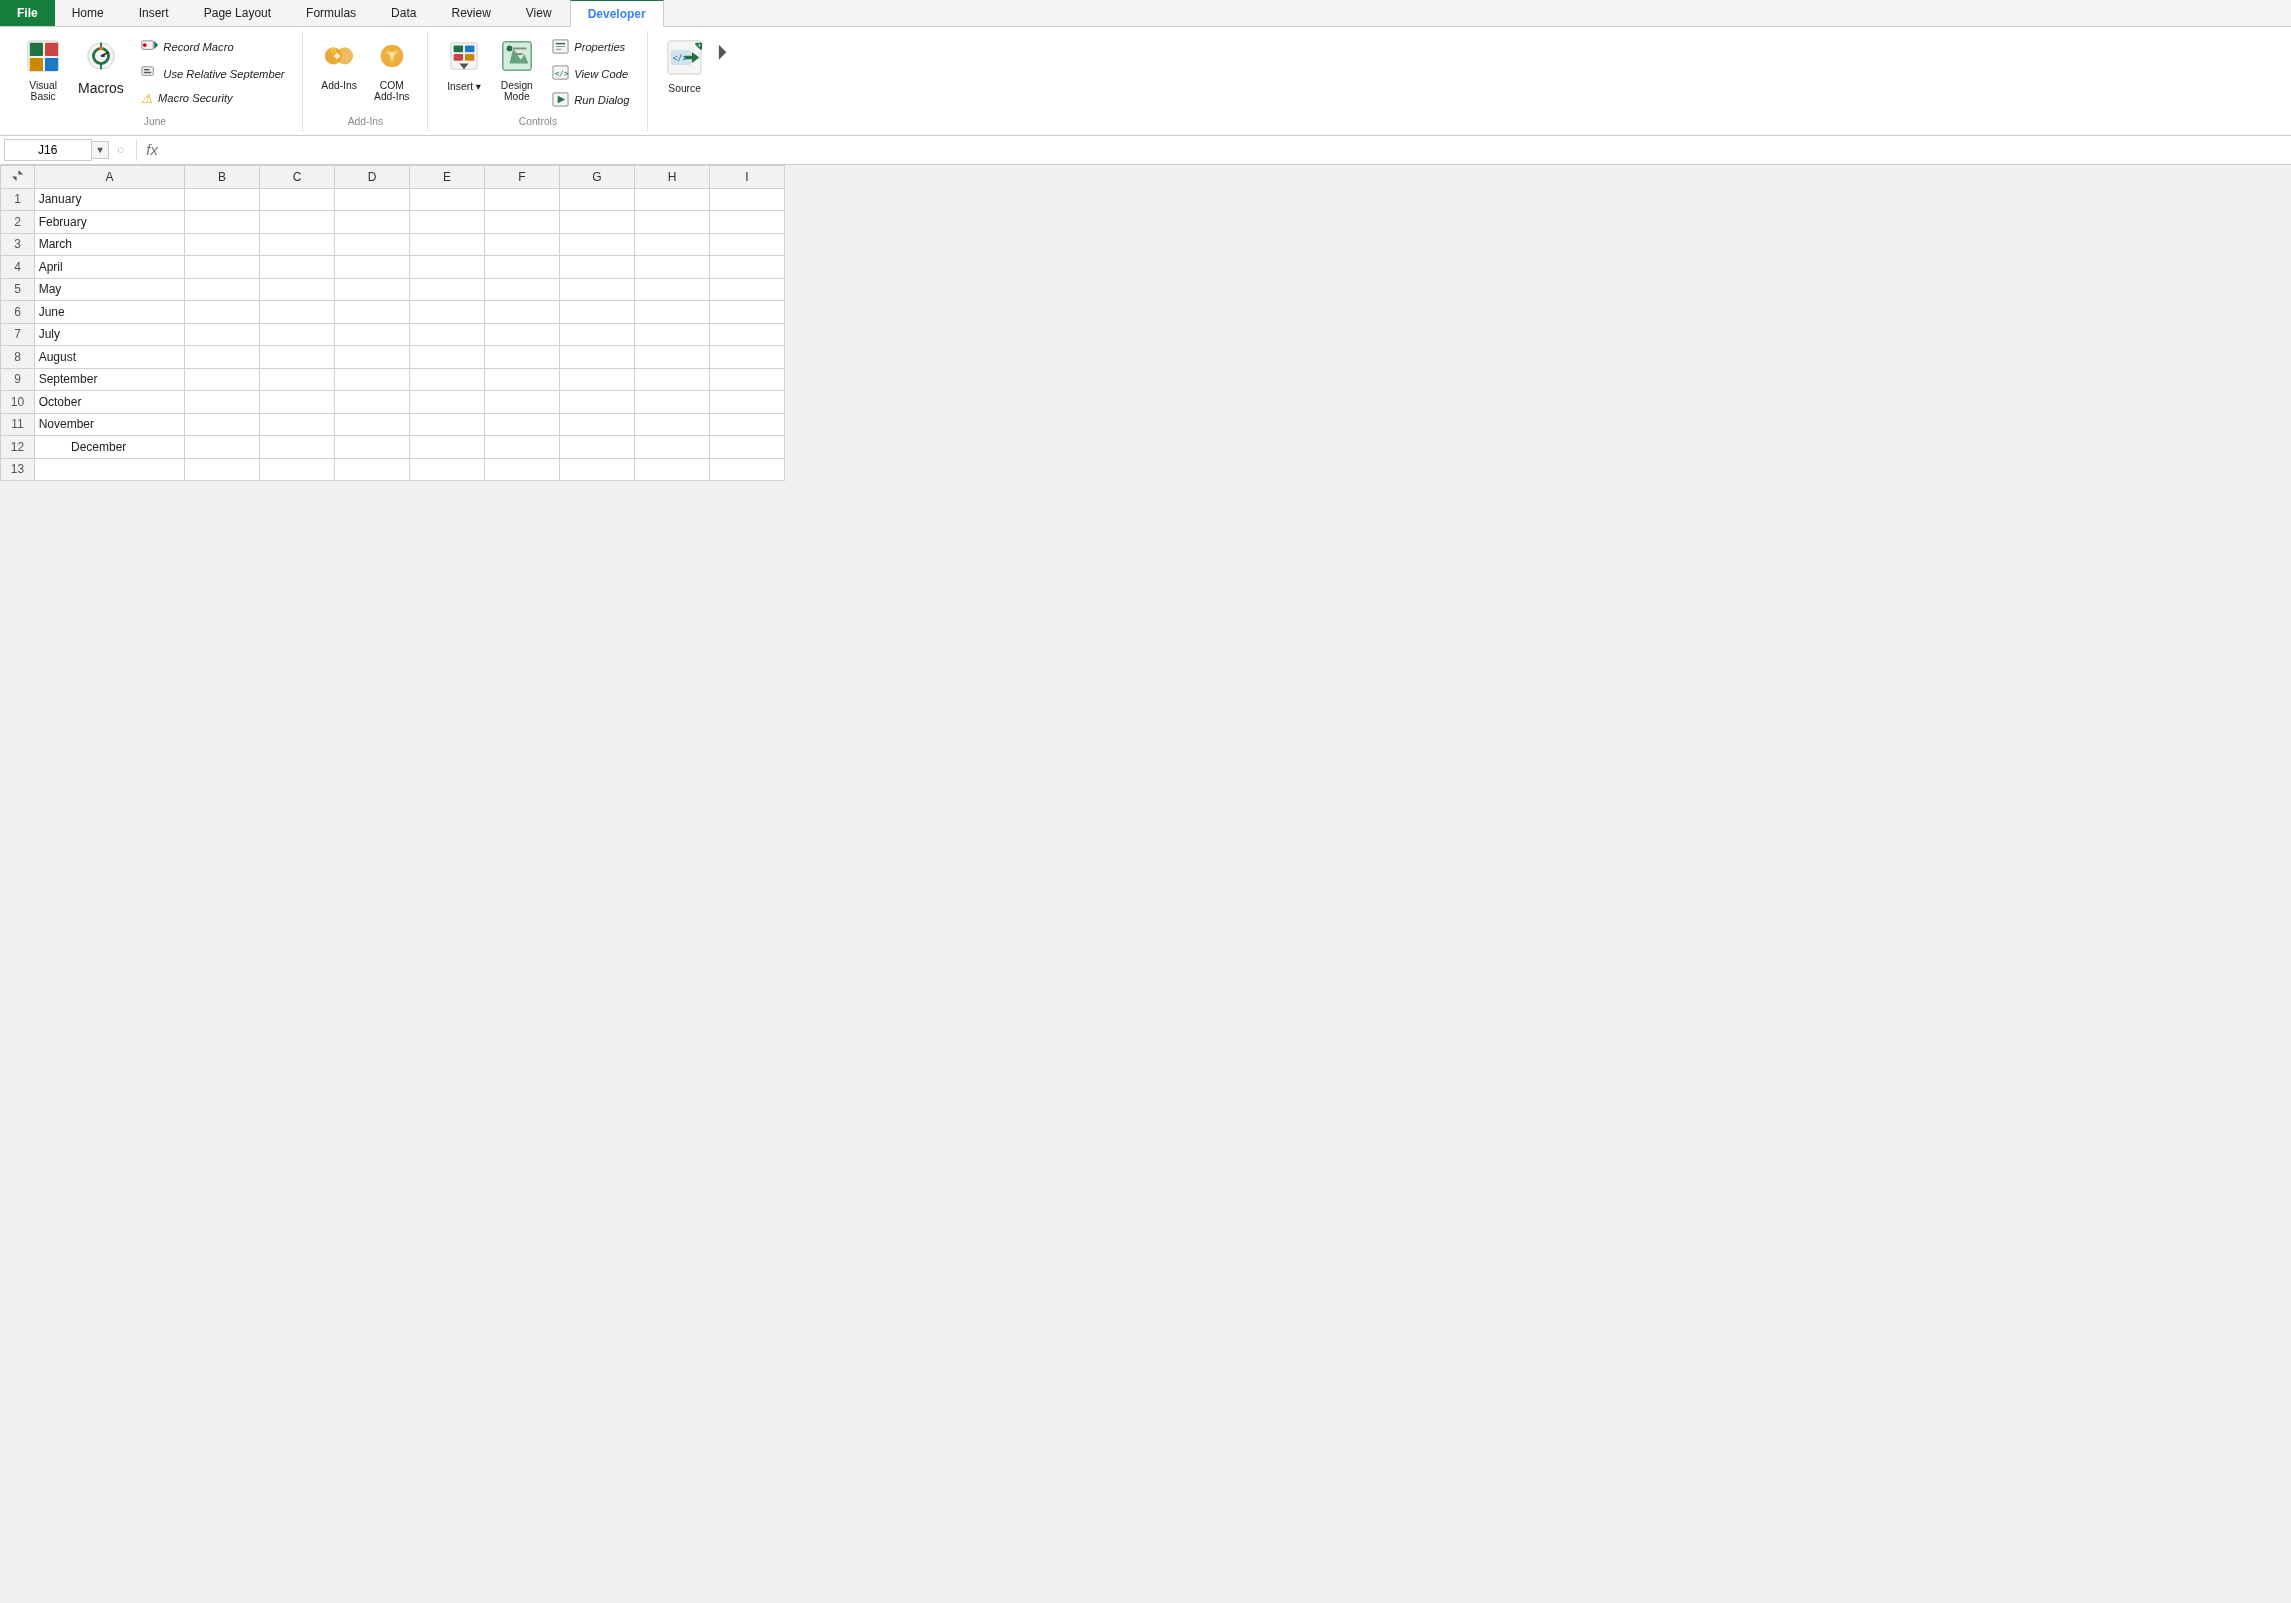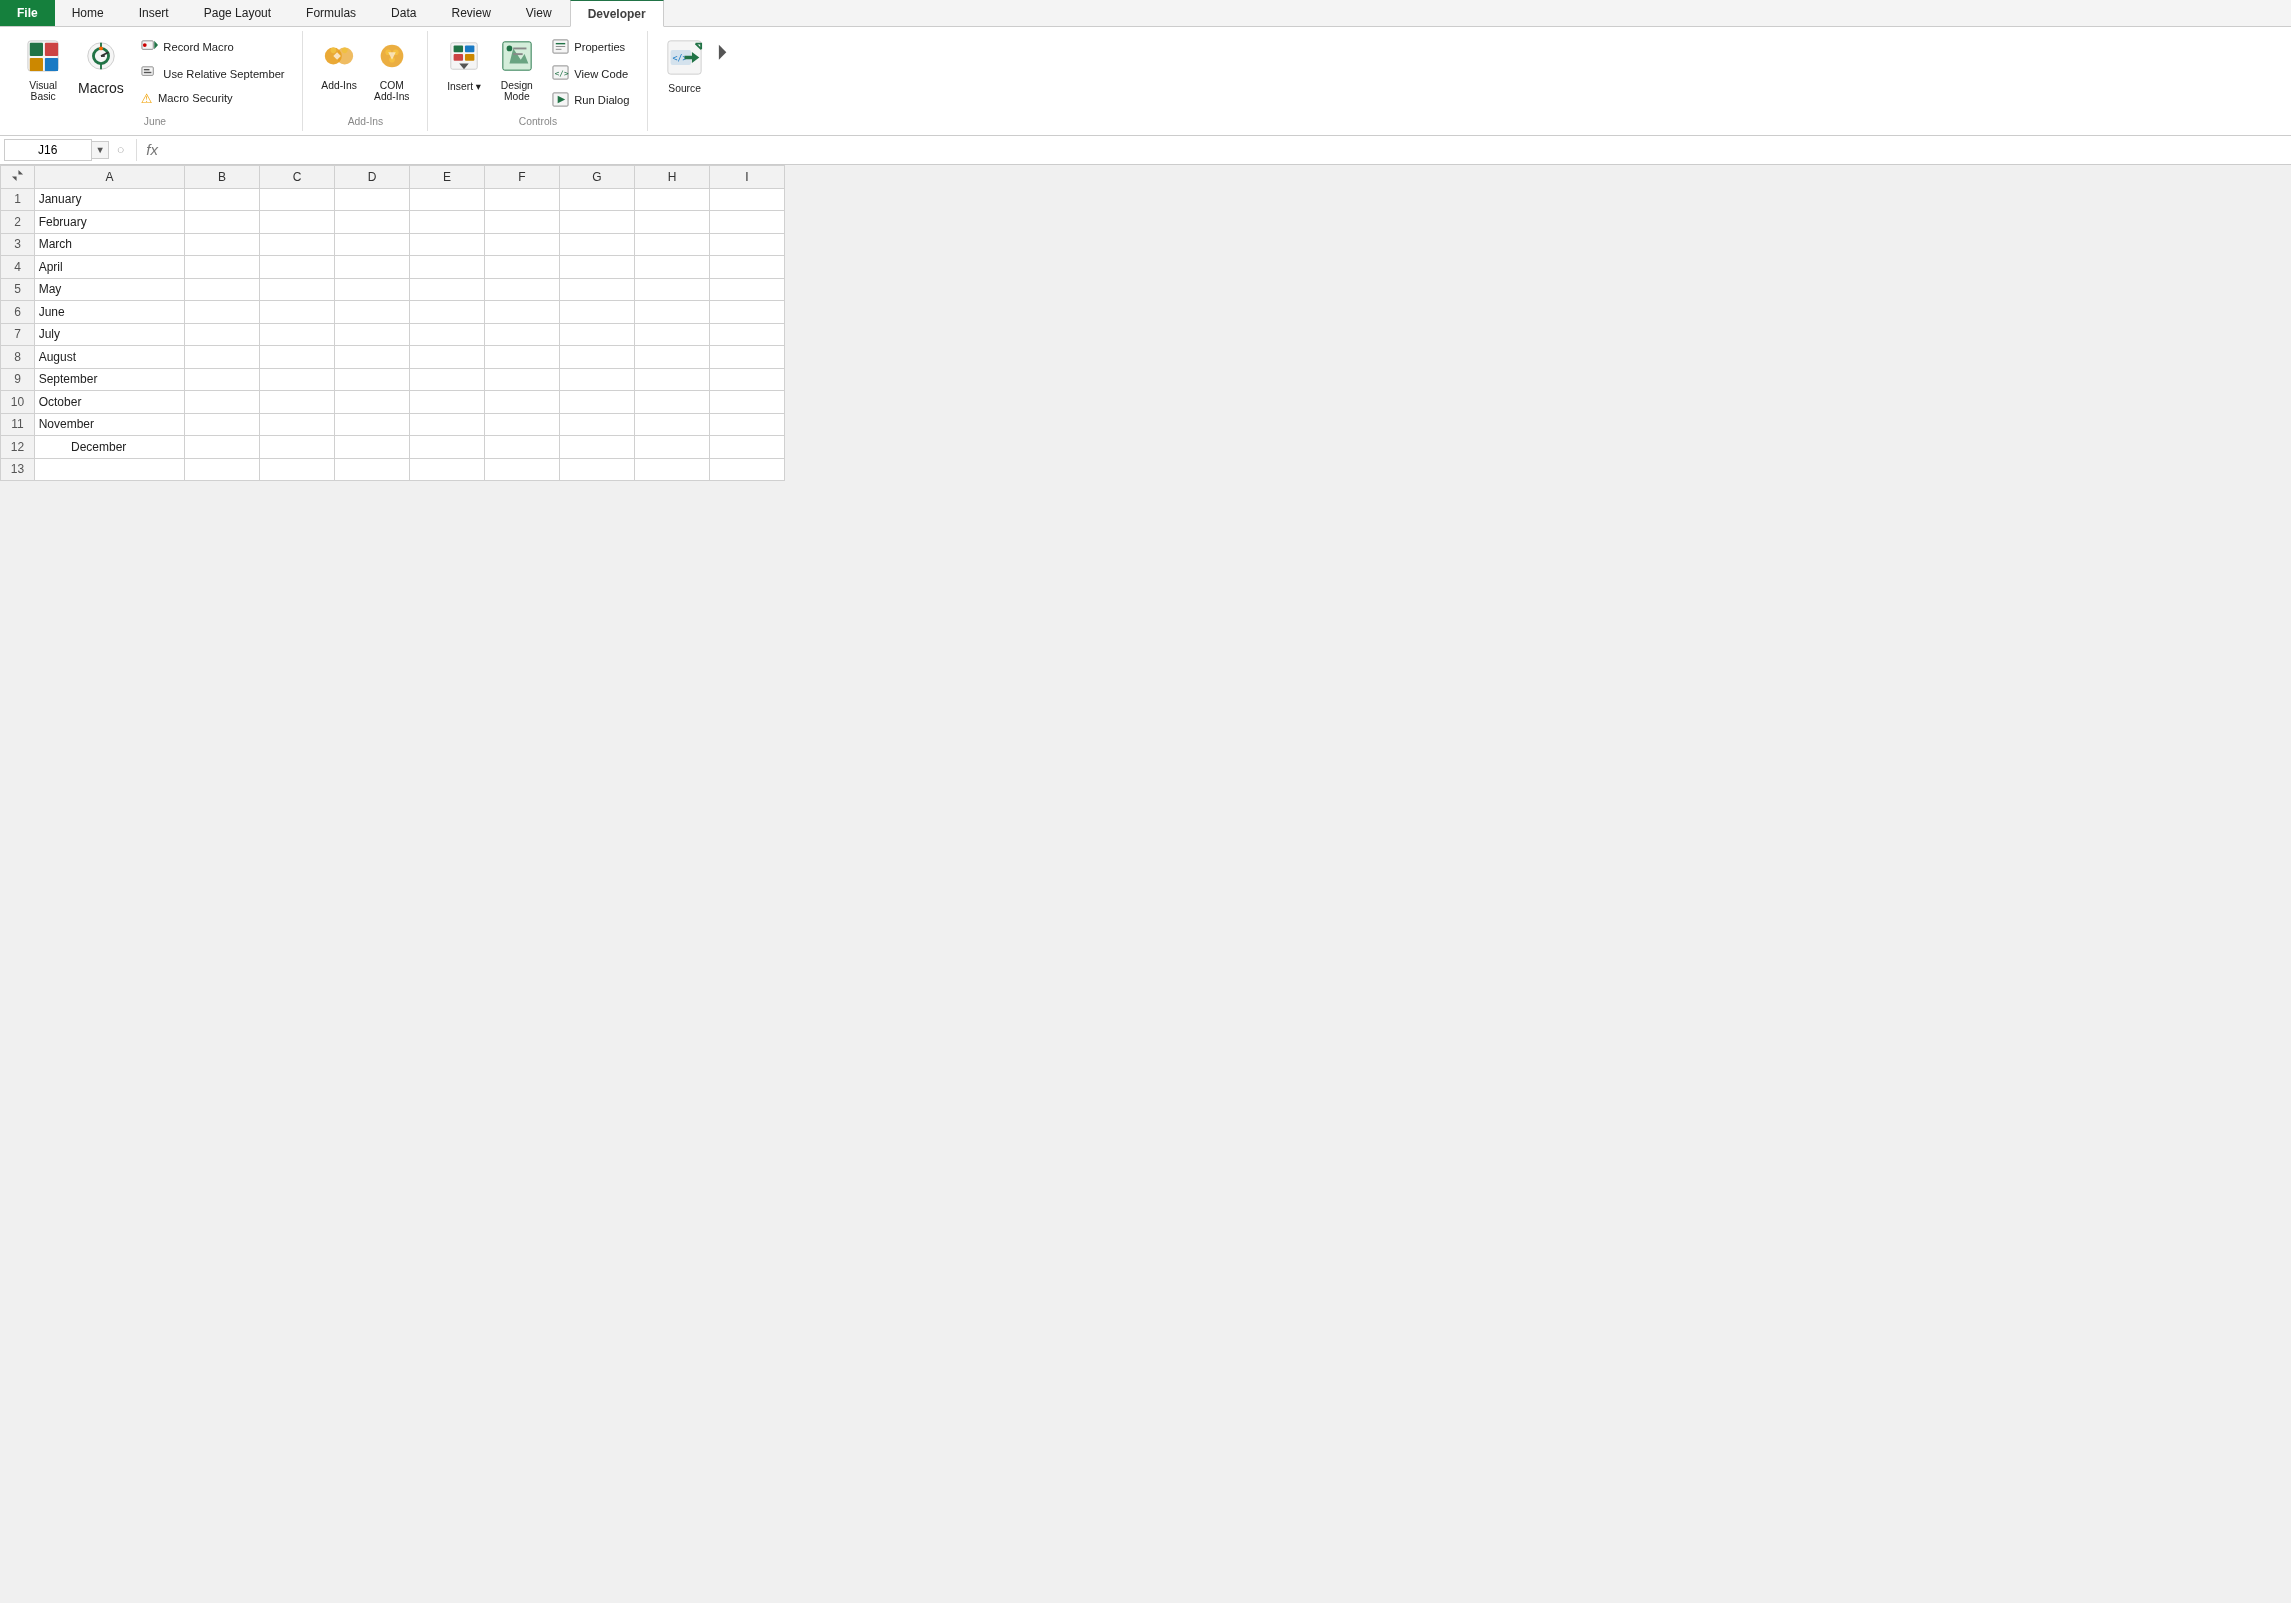--- a/index.html
+++ b/index.html
@@ -15,21 +15,21 @@
       border-right: 0.9px solid transparent;
       color: #222;
     }
     .ribbon-tab.active {
       background: #fff;
       border-top: 1.9px solid #217346;
       border-left: 0.9px solid #ccc;
       border-right: 0.9px solid #ccc;
       border-bottom: 0.9px solid #fff;
       margin-bottom: -0.9px;
-      color: #404040;
+      color: #3b82f6;
       font-weight: bold;
     }
     .ribbon-tab.file-tab {
       background: #15803d;
       color: #fff;
       font-weight: bold;
       border: none;
       border-top: none;
     }
 
@@ -71,20 +71,21 @@
       background: transparent;
     }
 
     .ribbon-btn-large .icon-area { font-size: 28px; line-height: 1; margin-bottom: 1.9px; }
 
     .ribbon-btn-stack {
       display: flex;
       flex-direction: column;
       justify-content: center;
       gap: 1.9px;
+      font-style: italic;
     }
 
     .ribbon-btn-small {
       display: flex;
       align-items: center;
       gap: 5.6px;
       cursor: pointer;
       padding: 1.9px 5.6px;
       border-radius: 2.8px;
       font-size: 11.2px;

